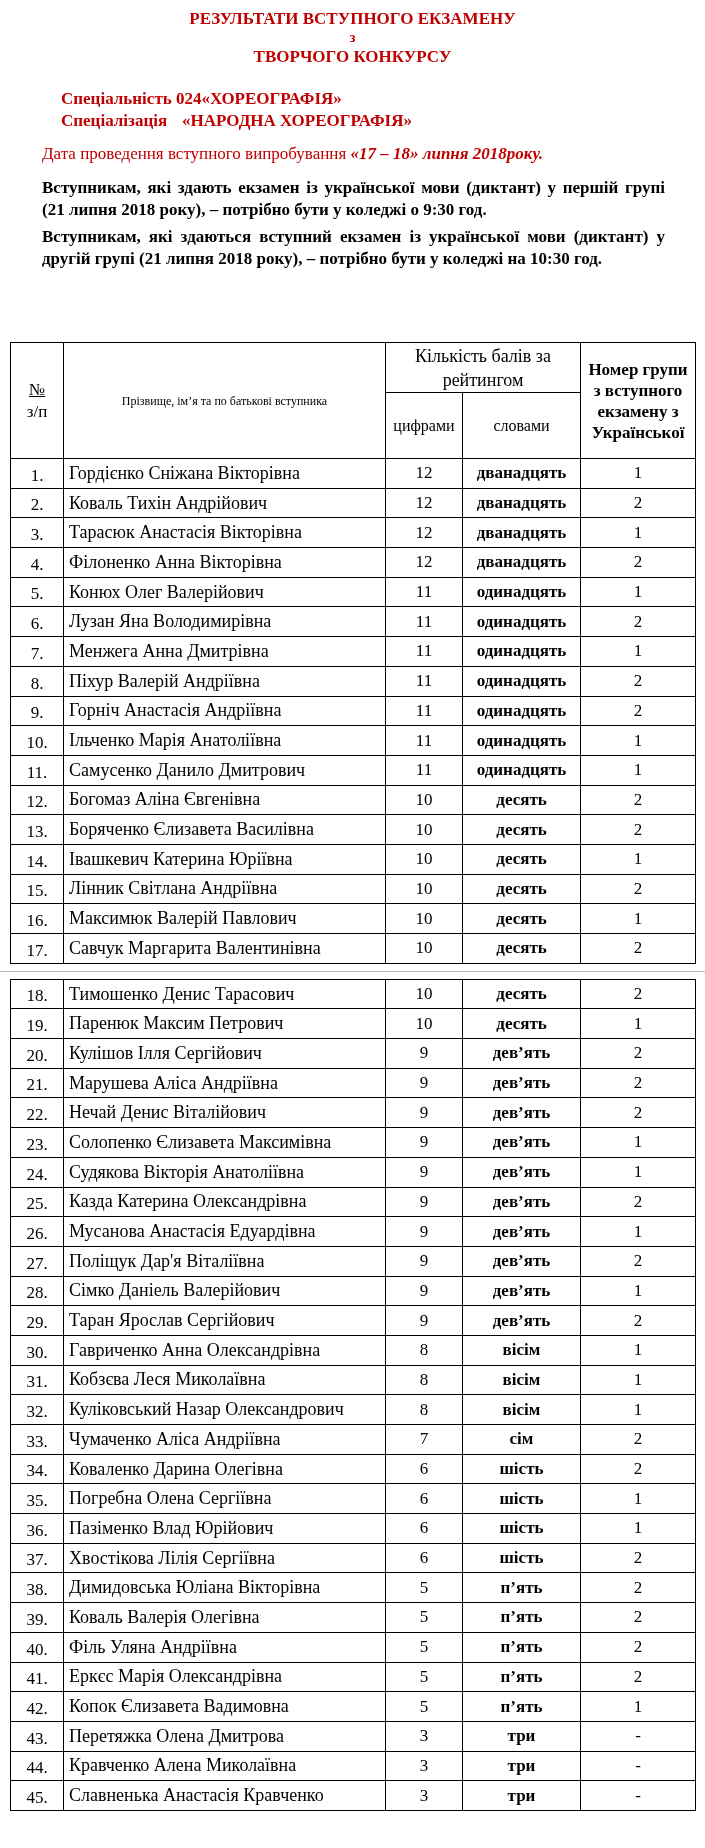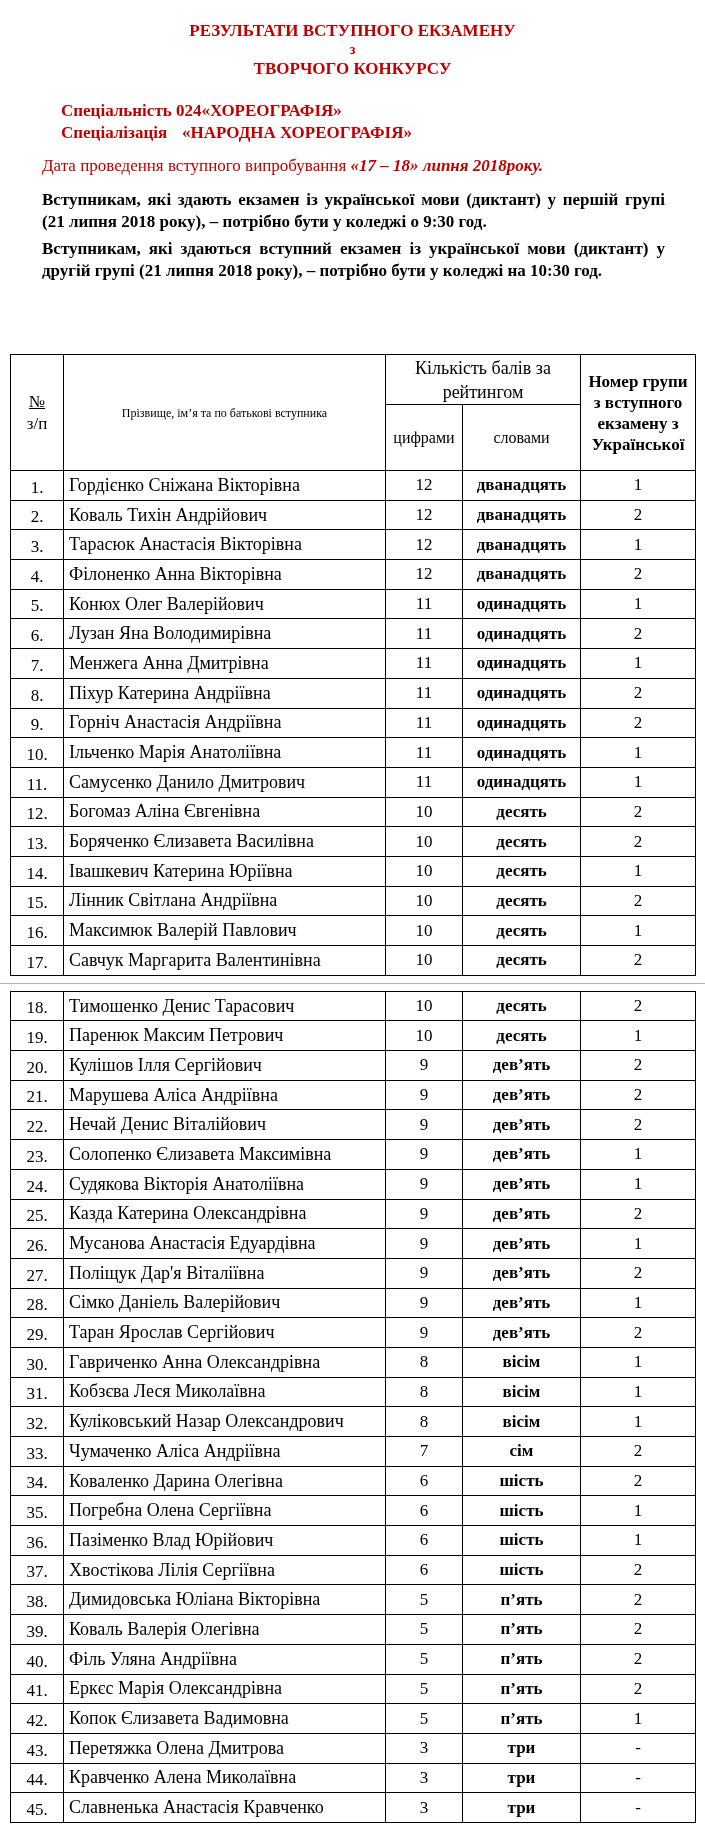--- a/index.html
+++ b/index.html
@@ -2,21 +2,21 @@
 <html><head>
 <meta charset="utf-8">
 <style>
   * { margin:0; padding:0; box-sizing:border-box; }
   html,body { background:#fff; }
   body {
     width:705px; height:1848px; overflow:hidden;
     font-family:"Liberation Serif","DejaVu Serif",serif;
     color:#000;
   }
-  .page { width:705px; height:1848px; padding-top:20px; }
+  .page { width:705px; height:1848px; padding-top:8px; }
 
   .title { text-align:center; color:#C00000; font-weight:bold; }
   .title .t-line1 { font-size:17px; line-height:22px; }
   .title .t-line2 { font-size:14px; line-height:16px; }
   .title .t-line3 { font-size:17px; line-height:22px; }
 
   .spec { margin:20px 40px 0 61px; color:#C00000; font-weight:bold; font-size:17px; line-height:22px; }
   .spec-label { display:inline-block; min-width:121px; }
 
   .date-line { margin:11px 40px 0 42px; color:#C00000; font-size:17px; line-height:22px; }
@@ -151,21 +151,21 @@
   </tr>
         <tr>
     <td class="c-num">7.</td>
     <td class="c-name">Менжега Анна Дмитрівна</td>
     <td class="c-dig">11</td>
     <td class="c-words">одинадцять</td>
     <td class="c-group">1</td>
   </tr>
         <tr>
     <td class="c-num">8.</td>
-    <td class="c-name">Піхур Катерина Андріївна</td>
+    <td class="c-name">Піхур Валерій Андріївна</td>
     <td class="c-dig">11</td>
     <td class="c-words">одинадцять</td>
     <td class="c-group">2</td>
   </tr>
         <tr>
     <td class="c-num">9.</td>
     <td class="c-name">Горніч Анастасія Андріївна</td>
     <td class="c-dig">11</td>
     <td class="c-words">одинадцять</td>
     <td class="c-group">2</td>

